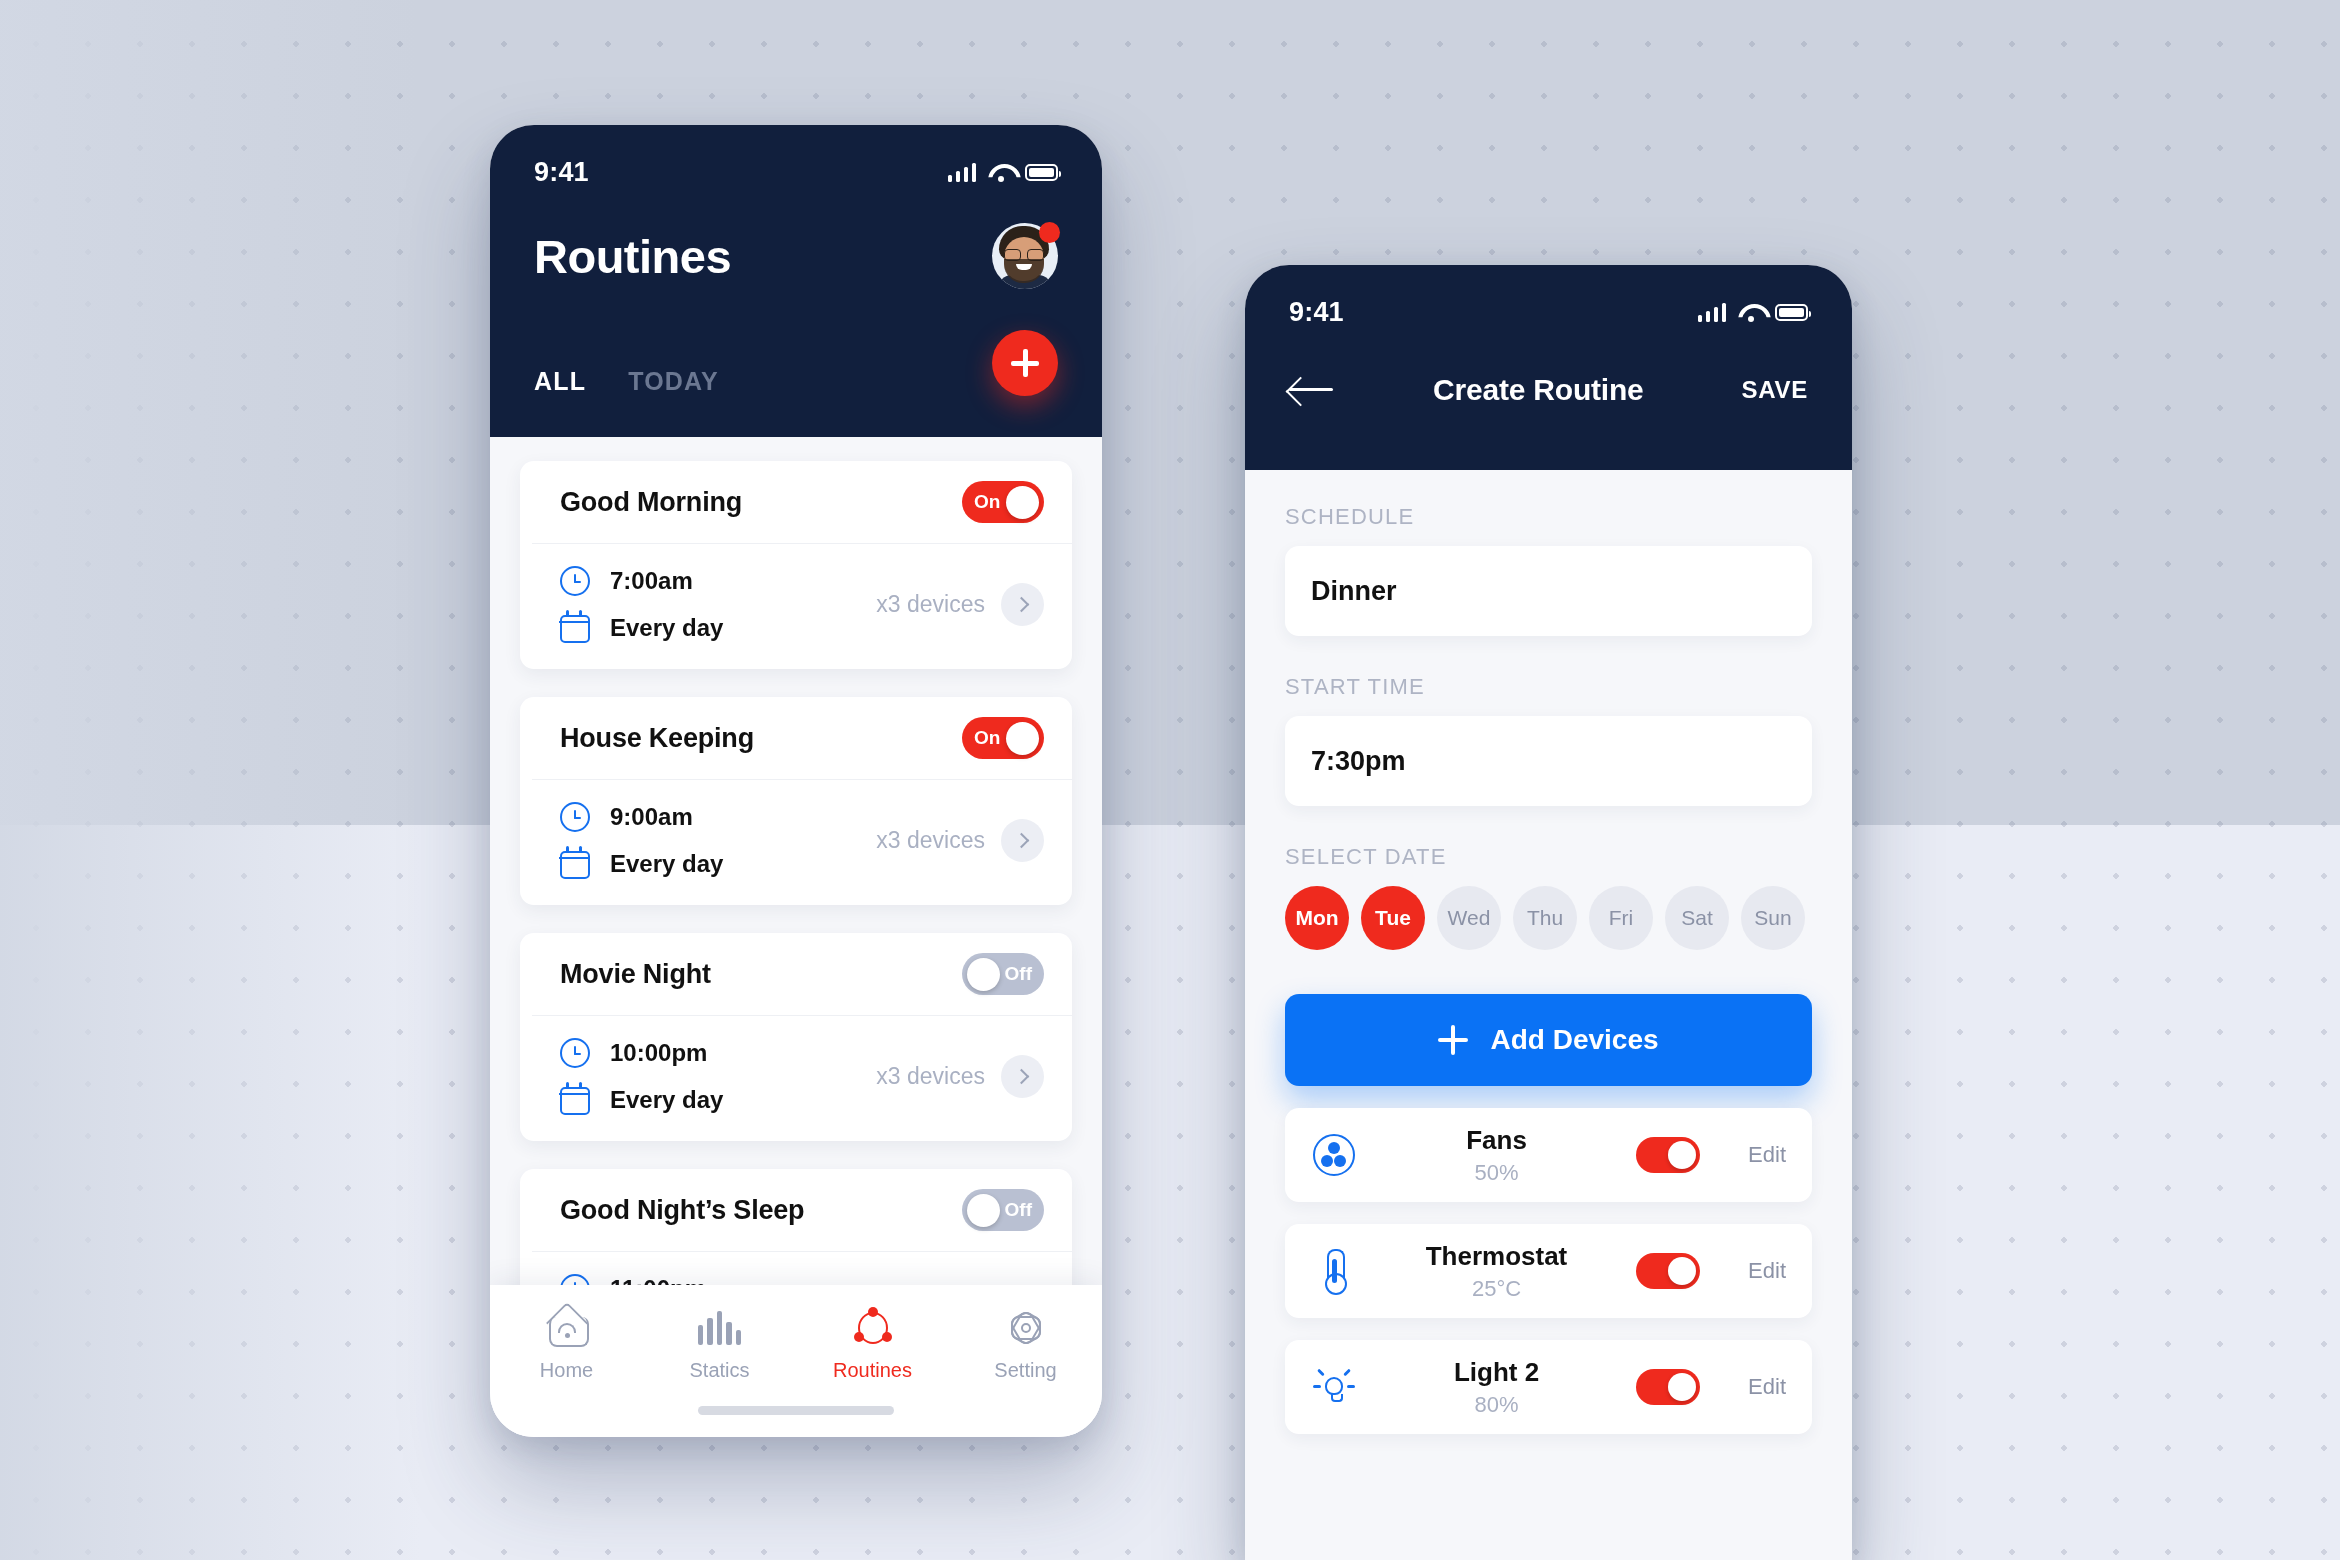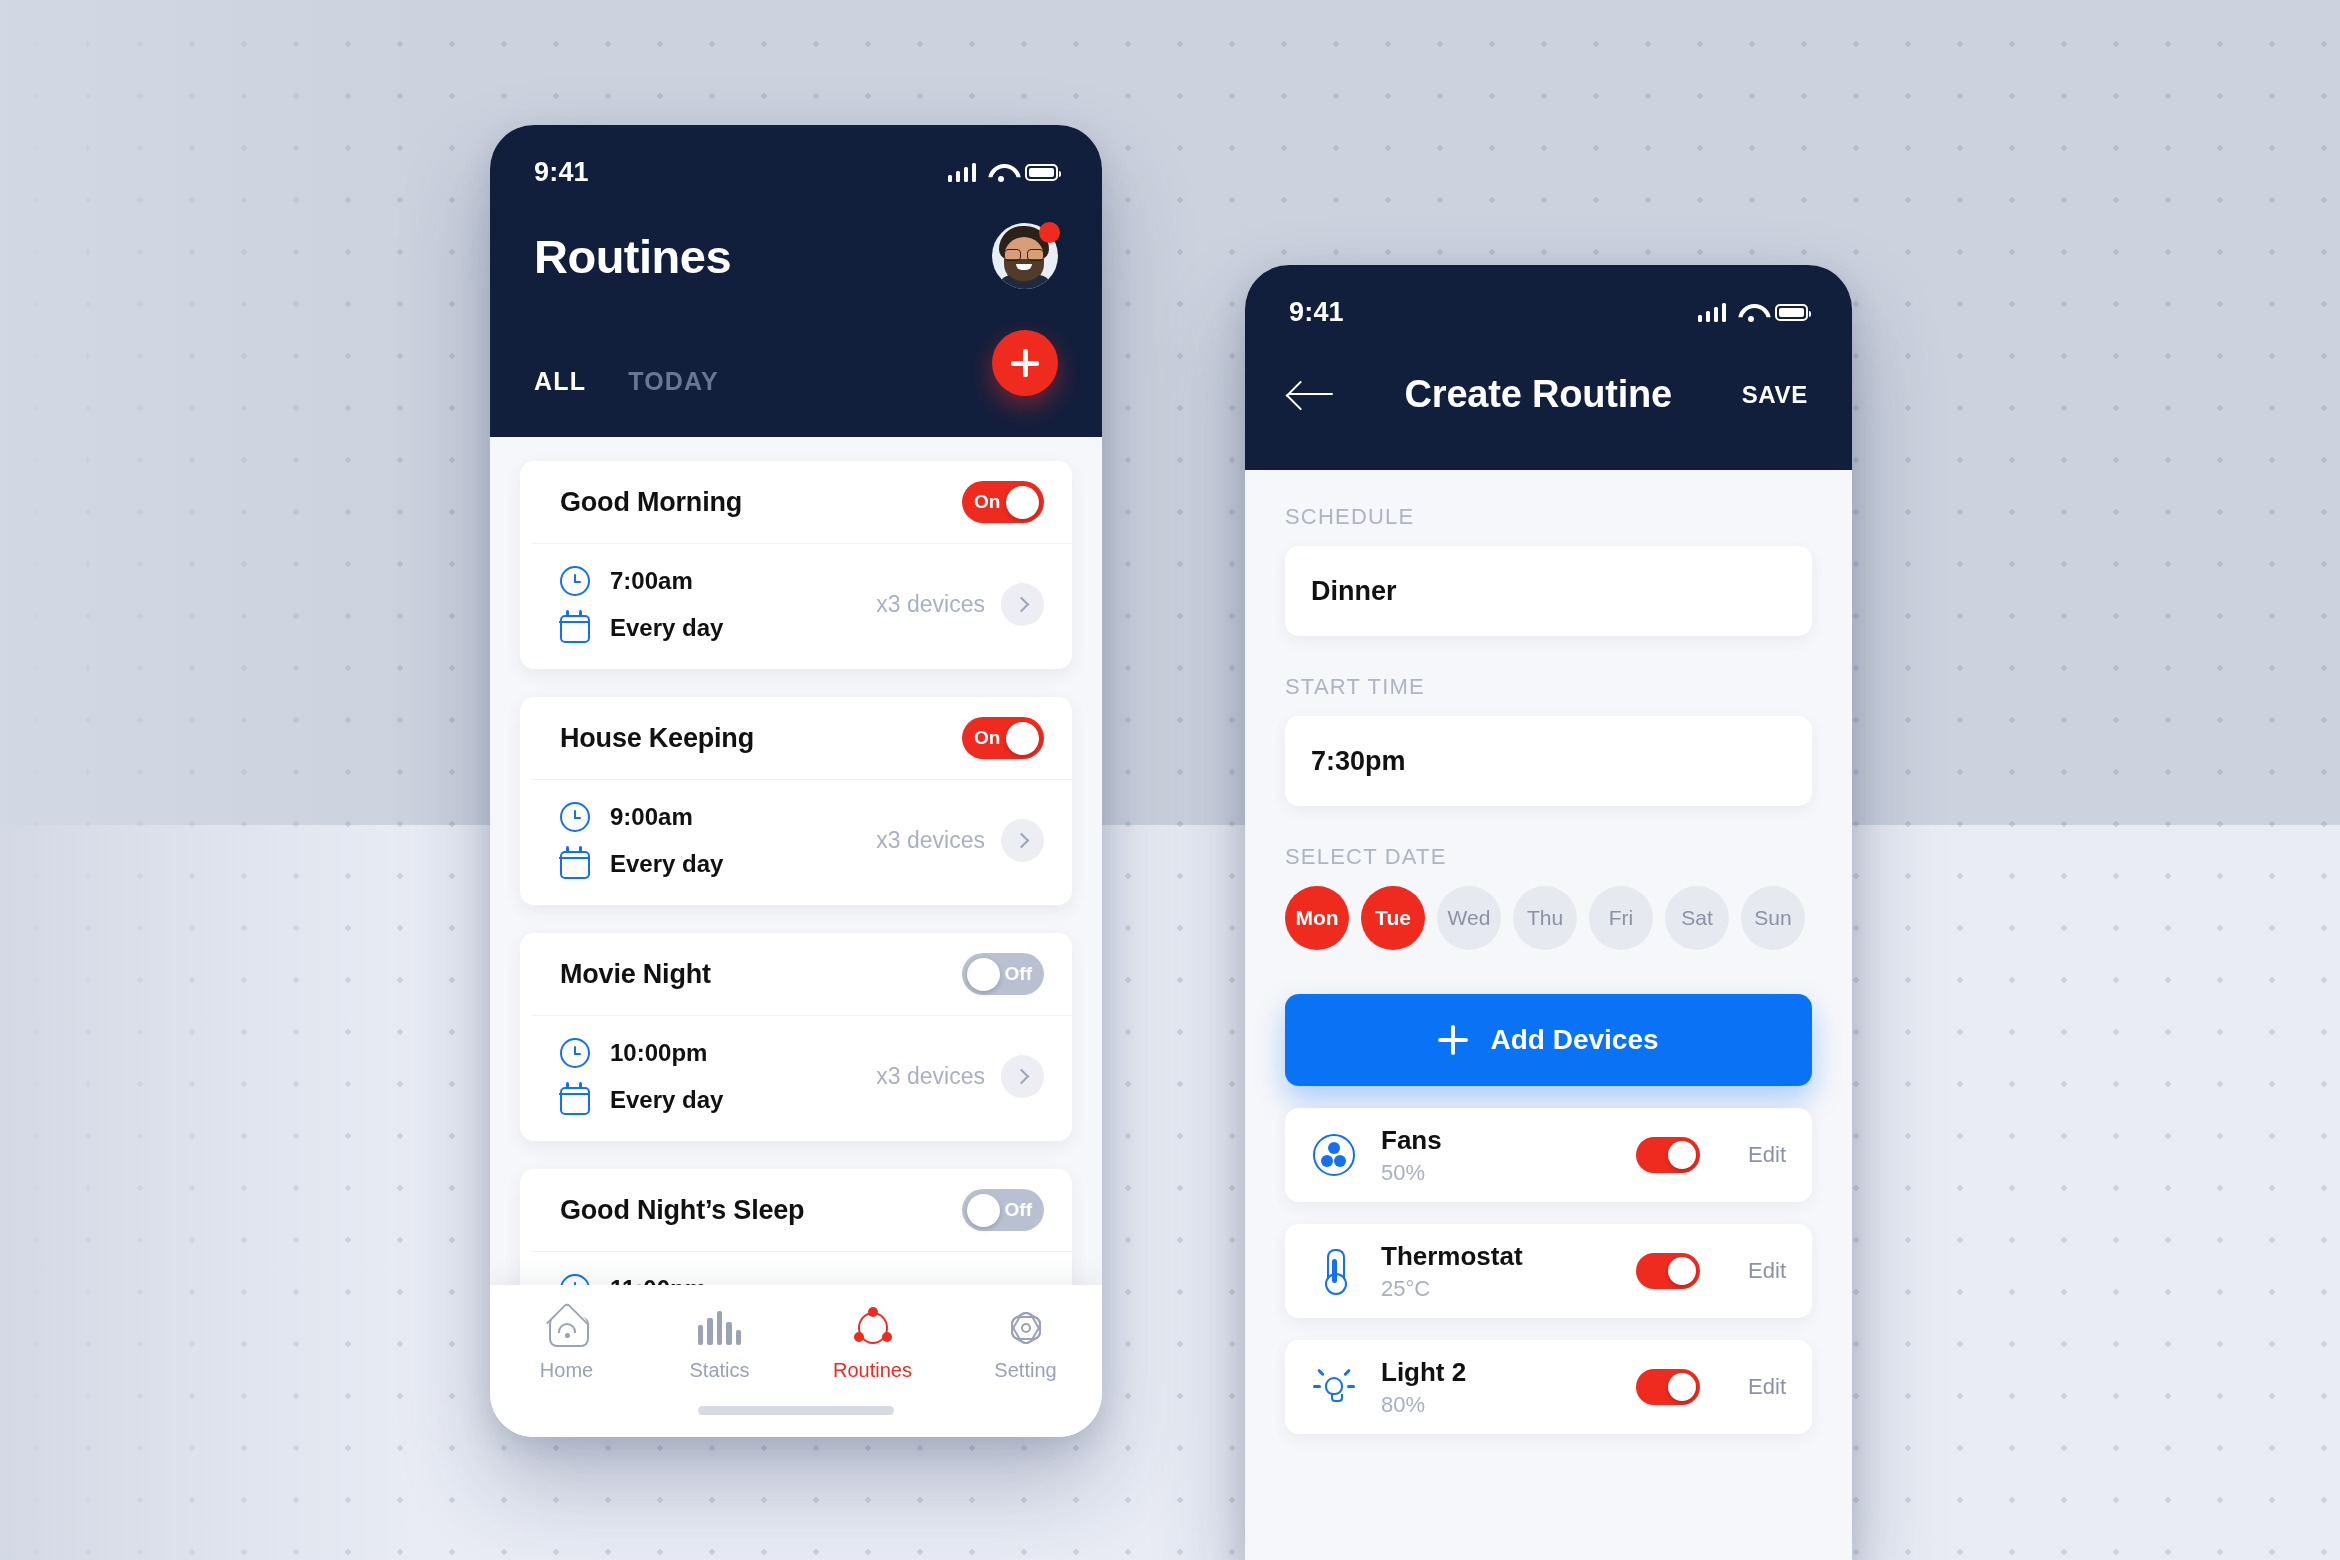--- a/index.html
+++ b/index.html
@@ -243,21 +243,21 @@
     padding:34px 44px 0 44px;
   }
   .back-arrow { width:46px; height:30px; position:relative; }
   .back-arrow::before{
     content:""; position:absolute; left:0; top:13px; width:44px; height:2.8px; background:#fff; border-radius:2px;
   }
   .back-arrow::after{
     content:""; position:absolute; left:1px; top:5.5px; width:19px; height:19px;
     border-left:2.8px solid #fff; border-bottom:2.8px solid #fff; transform:rotate(45deg);
   }
-  .ch-title { font-size:38px; font-weight:bold; color:#fff; letter-spacing:-.2px; }
+  .ch-title { font-size:30px; font-weight:bold; color:#fff; letter-spacing:-.2px; }
   .ch-save  { font-size:24px; font-weight:bold; color:#fff; letter-spacing:.7px; }
 
   #create-body { background:#f6f7fa; height:1090px; padding:34px 40px 0 40px; overflow:hidden; }
   .field-label {
     font-size:22px; color:#aeb4c4; letter-spacing:1.2px; margin-bottom:16px; font-weight:normal;
   }
   .text-field {
     background:#fff; border-radius:14px; height:90px;
     display:flex; align-items:center; padding:0 26px;
     font-size:27px; font-weight:bold; color:#111;
@@ -315,21 +315,21 @@
   .ic-bulb .b::after{
     content:""; position:absolute; left:4px; top:15px; width:8px; height:6px;
     border:2.8px solid #1570ef; border-top:none; border-radius:0 0 4px 4px;
   }
   .ic-bulb .r{ position:absolute; background:#1570ef; border-radius:2px; }
   .ic-bulb .r:nth-of-type(1){ left:21px; top:0px;  width:2.8px; height:8px; }
   .ic-bulb .r:nth-of-type(2){ left:1px;  top:20px; width:8px;   height:2.8px; }
   .ic-bulb .r:nth-of-type(3){ left:35px; top:20px; width:8px;   height:2.8px; }
   .ic-bulb .r:nth-of-type(4){ left:5px;  top:6px;  width:8px;   height:2.8px; transform:rotate(45deg); }
   .ic-bulb .r:nth-of-type(5){ left:31px; top:6px;  width:8px;   height:2.8px; transform:rotate(-45deg); }
-  .dev-txt { flex:1; }
+  .dev-txt { flex:1;text-align:center; }
   .dev-name { font-size:26px; font-weight:bold; color:#111; margin-bottom:4px; }
   .dev-val  { font-size:22px; color:#a9b0c2; }
   .dev-toggle {
     width:64px; height:36px; border-radius:18px; background:#ef2a1e;
     position:relative; flex-shrink:0;
   }
   .dev-toggle .knob {
     position:absolute; right:4px; top:4px; width:28px; height:28px;
     border-radius:50%; background:#fff; box-shadow:0 2px 4px rgba(0,0,0,.2);
   }

